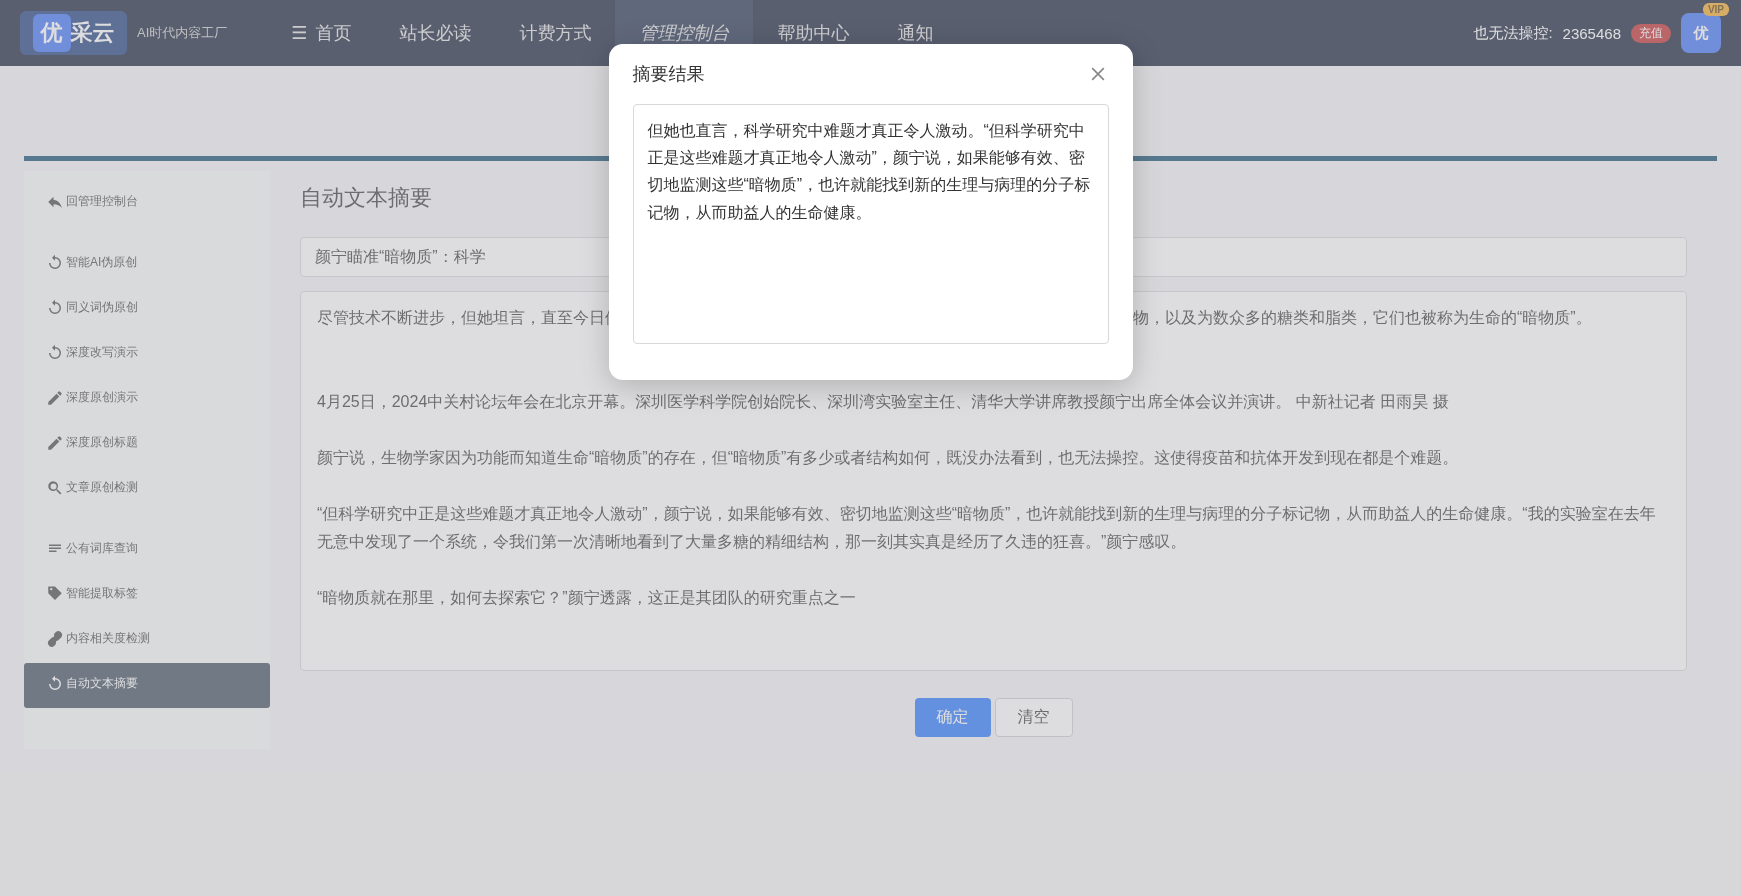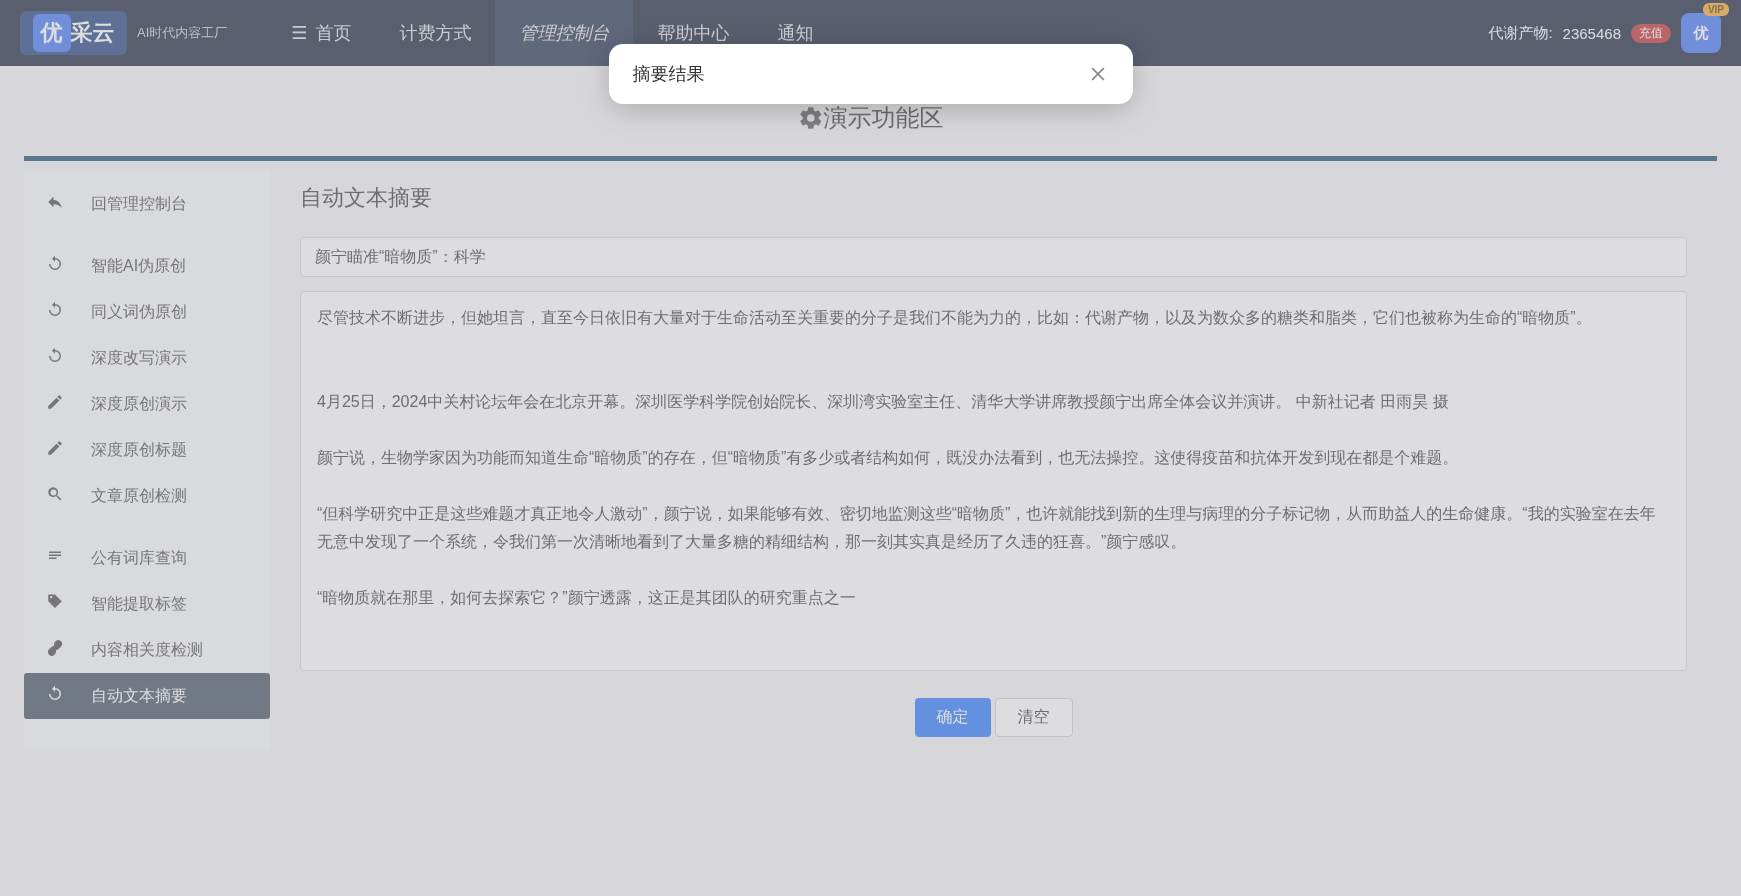--- a/index.html
+++ b/index.html
@@ -20,21 +20,21 @@
 .vip-badge { width: 40px; height: 40px; background:#3a6ff5; border-radius:8px; display:flex; align-items:center; justify-content:center; color:#fff; font-weight:bold; position:relative; }
 .vip-badge::before { content:"VIP"; position:absolute; top:-10px; right:-8px; background:#f5a623; color:#5a3a00; font-size:10px; padding:1px 5px; border-radius:6px; font-weight:bold; }
 .content { flex: 1; padding: 24px; background:#f5f5f7; }
 .page-header { display:flex; align-items:center; gap:0; padding: 12px 0 22px; border-bottom: 5px solid #0c4a6e; justify-content: center; }
 .page-header svg { width:26px; height:26px; fill:#555; }
 .page-header h2 { font-size: 24px; font-weight: 500; color:#333; }
 
 .body-row { display:flex; gap:0; margin-top: 10px; }
 
 .sidebar { width: 246px; background:#f8f9fa; padding: 10px 0; }
-.side-item { display:flex; align-items:flex-end; gap:27px; padding:12px 22px; color:#444; font-size:16px; cursor:pointer; }
+.side-item { display:flex; align-items:flex-start; gap:2px; padding:12px 22px; color:#444; font-size:12px; cursor:pointer; }
 .side-item.active { background:#3a4a5a; color:#fff; border-radius:3px; }
 .side-item svg { width:18px; height:18px; fill:currentColor; flex-shrink:0; }
 .side-gap { height:16px; }
 
 .main { flex:1; padding: 12px 30px; }
 .main h3 { font-size:22px; font-weight:500; color:#333; margin-bottom:24px; }
 .title-input { width:100%; border:1px solid #d8d8d8; border-radius:4px; padding:10px 14px; font-size:16px; color:#333; margin-bottom:14px; }
 .textarea { width:100%; height:380px; border:1px solid #d8d8d8; border-radius:4px; padding:12px 16px; font-size:16px; line-height:1.75; color:#333; resize:none; overflow-y:scroll; font-family:inherit; }
 .actions { display:flex; gap:4px; justify-content:center; margin-top:24px; }
 .btn { padding:8px 22px; border-radius:4px; font-size:16px; cursor:pointer; }
@@ -60,34 +60,37 @@
         <span>采云</span>
       </div>
     <span class="logo-tag">AI时代内容工厂</span>
   </div>
   <div class="nav-items">
     <div class="nav-item">
       <span>☰</span>
       <span>首页</span>
     </div>
     <div class="nav-item">
+        <span>站长必读</span>
+      </div>
+    <div class="nav-item">
         <span>计费方式</span>
       </div>
     <div class="nav-item active">
         <span>管理控制台</span>
       </div>
     <div class="nav-item">
         <span>帮助中心</span>
       </div>
     <div class="nav-item">
         <span>通知</span>
       </div>
   </div>
   <div class="nav-right">
-    <span>代谢产物:</span>
+    <span>也无法操控:</span>
     <span>2365468</span>
     <span class="pill">充值</span>
     <div class="vip-badge">
         <span>优</span>
       </div>
   </div>
 </div>
 
 <div class="content">
   <div class="page-header">
@@ -195,13 +198,16 @@
 <div class="overlay"></div>
 <div class="modal">
   <div class="modal-head">
     <h4>摘要结果</h4>
     <div class="close">
       <svg viewBox="0 0 24 24" width="20" height="20" stroke="#888" stroke-width="2" fill="none">
           <path d="M5 5 L19 19 M19 5 L5 19"></path>
         </svg>
     </div>
   </div>
+  <div class="modal-body">
+    <div class="result-box">但她也直言，科学研究中难题才真正令人激动。“但科学研究中正是这些难题才真正地令人激动”，颜宁说，如果能够有效、密切地监测这些“暗物质”，也许就能找到新的生理与病理的分子标记物，从而助益人的生命健康。</div>
+  </div>
 </div>
 
 </body></html>

